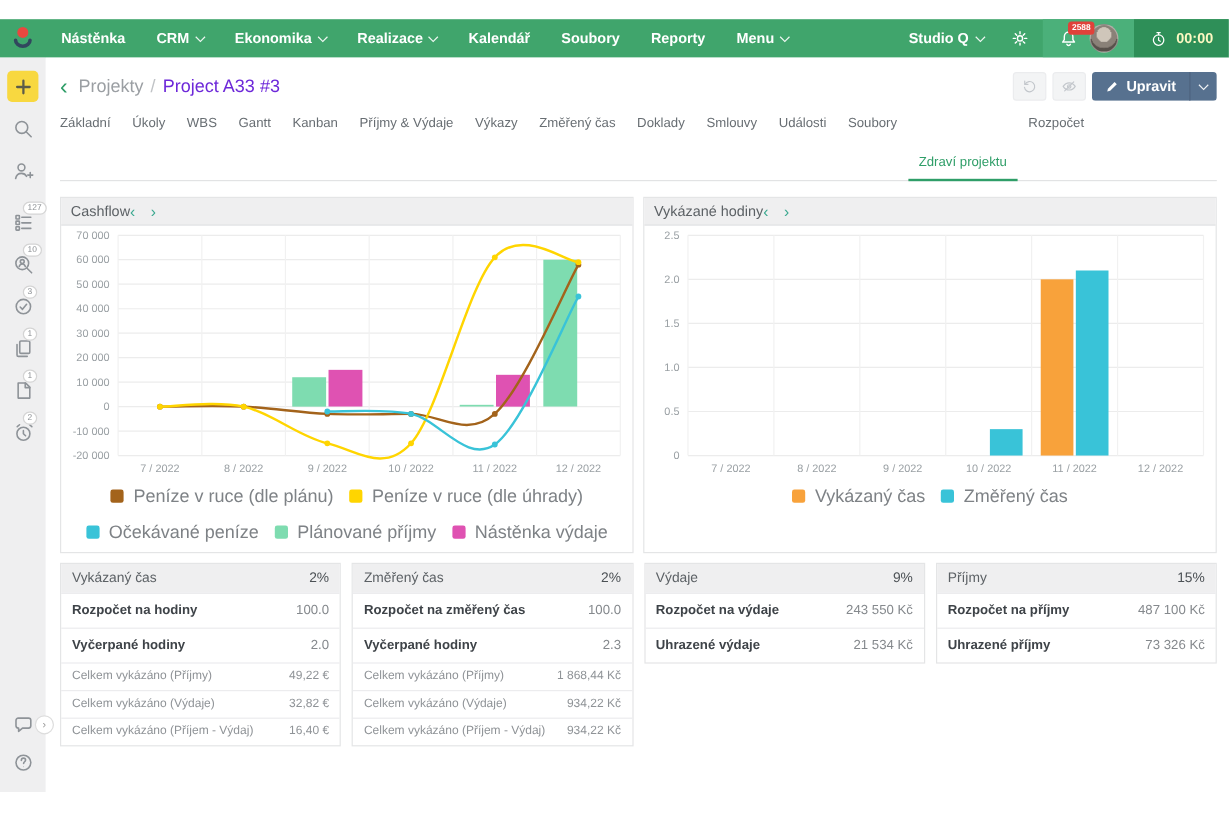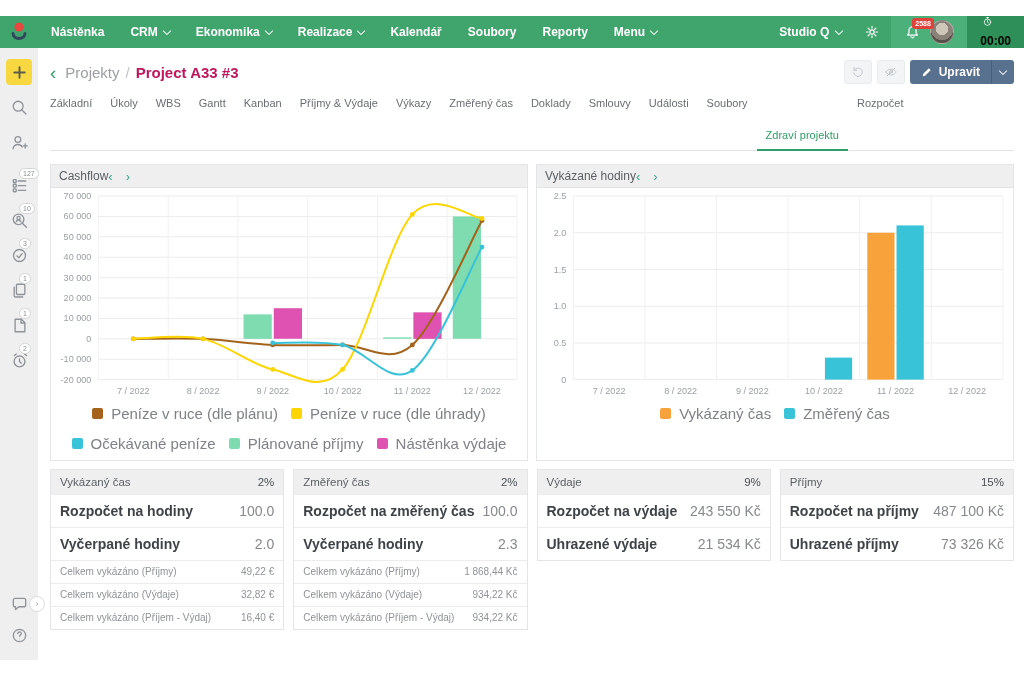--- a/index.html
+++ b/index.html
@@ -20,22 +20,22 @@
              padding:0 11px;cursor:pointer;}
   .nav-gear{display:flex;align-items:center;padding:0 11px;cursor:pointer;}
   .nav-gear svg{width:16px;height:16px;stroke:#fff;fill:none;stroke-width:1.5;stroke-linecap:round;}
   .notif{background:#4bb07a;display:flex;align-items:center;gap:9px;padding:0 13px;}
   .bell-wrap{position:relative;cursor:pointer;display:flex;}
   .bell-wrap svg{width:17px;height:17px;stroke:#fff;fill:none;stroke-width:1.4;stroke-linecap:round;stroke-linejoin:round;}
   .nbadge{position:absolute;top:-6px;left:8px;background:#e0413a;color:#fff;font-size:7px;
           font-weight:700;padding:2px 3px;border-radius:3px;line-height:1;}
   .avatar{width:22px;height:22px;border-radius:50%;cursor:pointer;border:1px solid rgba(255,255,255,.35);
           background:radial-gradient(circle at 50% 36%,#cfc6ba 0 34%,#8a8178 35% 62%,#57504a 63%);}
-  .timer{background:#2e8f58;display:flex;align-items:flex-start;gap:7px;padding:0 13px;color:#000000;
-         font-size:12px;font-weight:700;cursor:pointer;flex-direction:column;}
+  .timer{background:#2e8f58;display:flex;align-items:center;gap:7px;padding:0 13px;color:#fef9c3;
+         font-size:12px;font-weight:700;cursor:pointer;}
   .timer svg{width:15px;height:15px;stroke:#fff;fill:none;stroke-width:1.4;stroke-linecap:round;}
 
   
   .body-row{display:flex;height:612px;}
   .sidebar{width:38px;background:#efeff0;display:flex;flex-direction:column;align-items:center;
            position:relative;padding-top:11px;flex-shrink:0;}
   .sb-group{display:flex;flex-direction:column;align-items:center;}
   #sb-primary{gap:9px;}
   #sb-counters{margin-top:17px;gap:9px;}
   .sb-spacer{flex:1;}
@@ -52,21 +52,21 @@
              border:1px solid #ddd;border-radius:50%;font-size:9px;color:#9a9a9a;display:flex;
              align-items:center;justify-content:center;cursor:pointer;z-index:2;}
 
   .main{flex:1;background:#fff;padding:12px 10px 0 12px;min-width:0;}
 
   
   .head-row{display:flex;align-items:center;}
   .back{color:#2f9e68;font-size:19px;margin-right:9px;cursor:pointer;line-height:1;font-weight:400;}
   .crumb{font-size:15px;color:#9b9fa3;cursor:pointer;}
   .sep{margin:0 6px;color:#c0c3c6;font-size:15px;}
-  .title{font-size:15px;font-weight:700;color:#be185d;}
+  .title{font-size:15px;font-weight:400;color:#6d28d9;}
   .head-actions{margin-left:auto;display:flex;gap:5px;align-items:center;}
   .icon-btn{width:26px;height:22px;background:#f3f4f5;border:1px solid #ebecee;border-radius:3px;
             display:flex;align-items:center;justify-content:center;cursor:pointer;}
   .icon-btn svg{stroke:#c3c7cc;width:14px;height:14px;fill:none;stroke-width:1.4;
                 stroke-linecap:round;stroke-linejoin:round;}
   .edit-btn{display:flex;align-items:stretch;border-radius:3px;overflow:hidden;cursor:pointer;height:24px;}
   .edit-main{background:#57718f;color:#fff;font-size:12px;font-weight:700;display:flex;
              align-items:center;gap:6px;padding:0 11px;}
   .edit-main svg{width:12px;height:12px;}
   .edit-caret{background:#57718f;border-left:1px solid #49607c;display:flex;align-items:center;padding:0 8px;}
@@ -90,21 +90,21 @@
   .legend-item{display:flex;align-items:center;gap:8px;font-size:15px;color:#7e8286;}
   .legend-swatch{width:11px;height:11px;border-radius:2px;flex-shrink:0;}
 
   
   .summary-row{display:flex;gap:9px;margin-top:8px;align-items:flex-start;}
   .sum-card{flex:1;border:1px solid #e4e5e6;background:#fff;min-width:0;}
   .sum-head{background:#efeff0;display:flex;justify-content:space-between;padding:6px 9px;
             font-size:11.5px;color:#5c6165;}
   .sum-pct{color:#4c5155;}
   .sum-row{display:flex;justify-content:space-between;gap:8px;padding:8px 9px;
-           border-top:1px solid #ececee;font-size:14px;}
+           border-top:1px solid #ececee;font-size:11px;}
   .sum-row .lbl{color:#3e4348;font-weight:700;}
   .sum-row .val{color:#85898d;white-space:nowrap;}
   .sum-row.small{padding:5.5px 9px;font-size:10px;}
   .sum-row.small .lbl{color:#8f9397;font-weight:400;}
   .sum-row.small .val{color:#8f9397;}
 </style>
 </head>
 <body>
 
 <div class="app">

